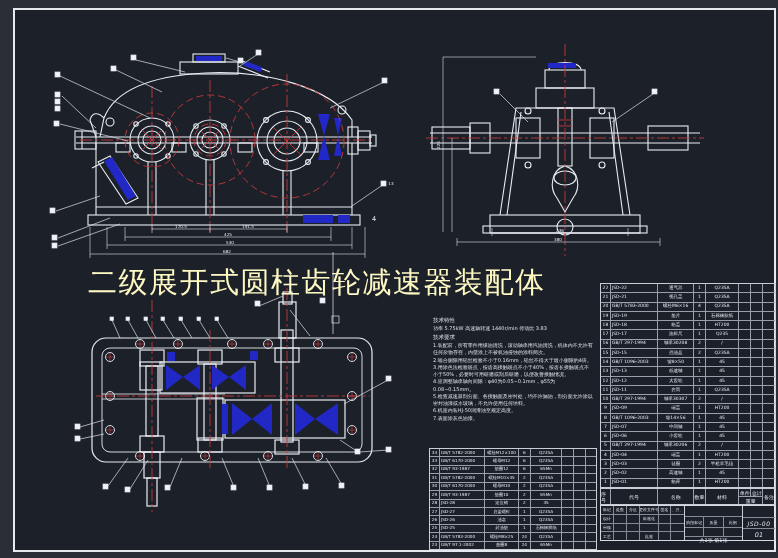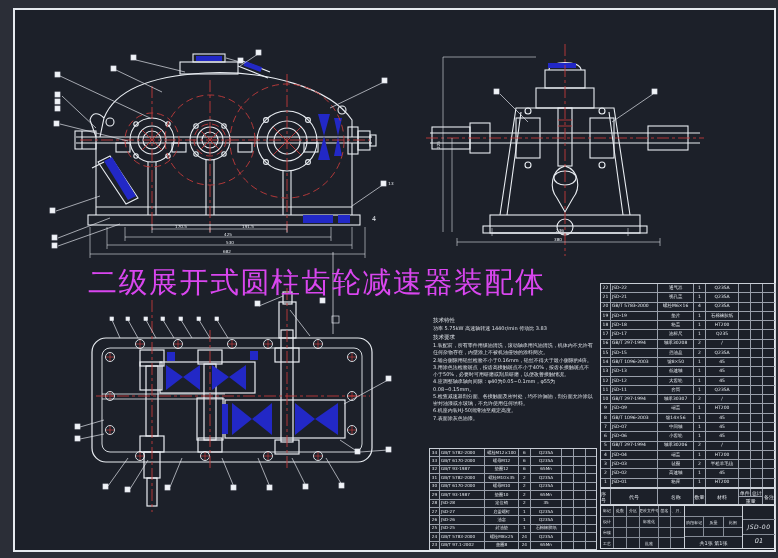--- a/index.html
+++ b/index.html
@@ -3,21 +3,21 @@
 <meta charset="utf-8">
 <style>
   html,body{margin:0;padding:0;background:#2b2e37;}
   *{box-sizing:border-box;}
   .canvas{position:relative;width:778px;height:558px;background:#2b2e37;overflow:hidden;
           font-family:"DejaVu Sans",sans-serif;color:#d9dde3;}
   .abs{position:absolute;}
   .sheet{left:13px;top:8px;width:763px;height:544px;background:#1c2029;border:2px solid #e6eaef;}
   svg.draw{left:0;top:0;width:778px;height:558px;}
   
-  .main-title{left:88px;top:263px;font-size:29px;letter-spacing:1.5px;color:#d946ef;white-space:nowrap;font-weight:400;}
+  .main-title{left:88px;top:263px;font-size:29px;letter-spacing:1.5px;color:#fef9c3;white-space:nowrap;font-weight:400;}
   
   .notes{left:433px;top:315px;width:160px;font-size:5px;line-height:1.45;color:#dde1e7;}
   .notes .h{font-size:5.5px;margin-top:2px;}
   .notes .ln{margin:0;}
   
   .bom{border:1px solid #c9ced6;display:flex;flex-direction:column;font-size:4.5px;line-height:1;color:#e2e6ec;}
   .bom-row{display:flex;flex:1;border-bottom:0.5px solid #9aa0ab;align-items:center;}
   .bom-row:last-child{border-bottom:none;}
   .bom-row>div{border-right:0.5px solid #9aa0ab;height:100%;display:flex;align-items:center;justify-content:center;
                overflow:hidden;white-space:nowrap;}
@@ -28,21 +28,21 @@
   .ct .c2{width:34px}.ct .c3{width:12px}.ct .c4{width:32px}.ct .c5{width:12px}.ct .c6{width:12px}.ct .c7{width:10px}
   
   .bomhead{left:600px;top:488px;width:176px;height:17px;border:1px solid #c9ced6;display:flex;font-size:5px;color:#e2e6ec;}
   .bomhead>div{border-right:0.5px solid #9aa0ab;display:flex;align-items:center;justify-content:center;}
   .bomhead .w{flex-direction:column;padding:0;}
   .bomhead .w .t{display:flex;width:100%;flex:1;border-bottom:0.5px solid #9aa0ab;}
   .bomhead .w .t div{flex:1;display:flex;align-items:center;justify-content:center;border-right:0.5px solid #9aa0ab;}
   .bomhead .w .t div:last-child{border-right:none;}
   .bomhead .w .b{flex:1;display:flex;align-items:center;justify-content:center;}
   
-  .tblock{left:600px;top:505px;width:176px;height:44px;border:1px solid #d6dae0;display:flex;font-size:4px;color:#dfe3e9;}
+  .tblock{left:600px;top:505px;width:176px;height:36px;border:1px solid #d6dae0;display:flex;font-size:4px;color:#dfe3e9;}
   .tb-left{width:84px;border-right:0.7px solid #c9ced6;display:flex;flex-direction:column;}
   .tb-left .r{flex:1;display:flex;border-bottom:0.5px solid #868c97;}
   .tb-left .r:last-child{border-bottom:none;}
   .tb-left .r div{border-right:0.5px solid #868c97;display:flex;align-items:center;justify-content:center;overflow:hidden;white-space:nowrap;}
   .tb-mid{width:58px;border-right:0.7px solid #c9ced6;display:flex;flex-direction:column;}
   .tb-mid .lblrow{flex:0 0 11px;display:flex;border-bottom:0.5px solid #868c97;}
   .tb-mid .lblrow div{flex:1;border-right:0.5px solid #868c97;display:flex;align-items:center;justify-content:center;}
   .tb-mid .boxrow{flex:0 0 9px;display:flex;border-bottom:0.5px solid #868c97;}
   .tb-mid .boxrow div{flex:1;border-right:0.5px solid #868c97;}
   .tb-mid .top{flex:0 0 11px;border-bottom:0.5px solid #868c97;}

